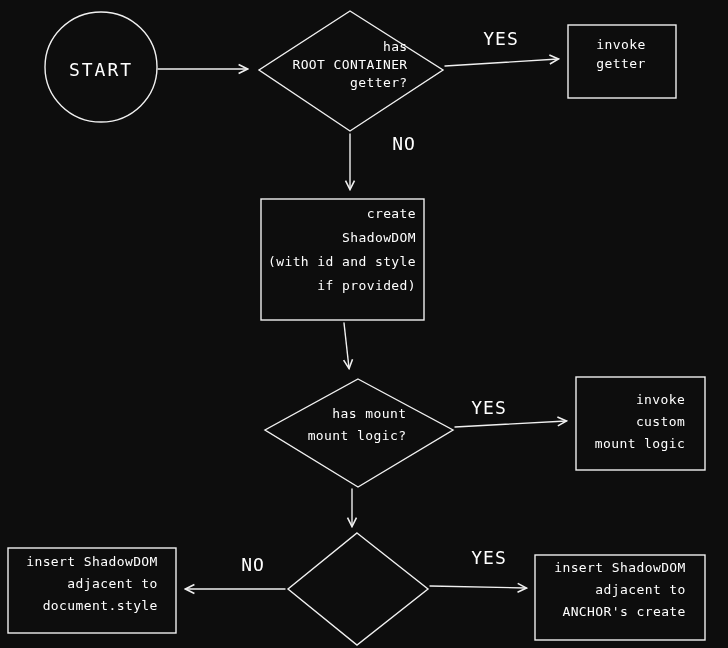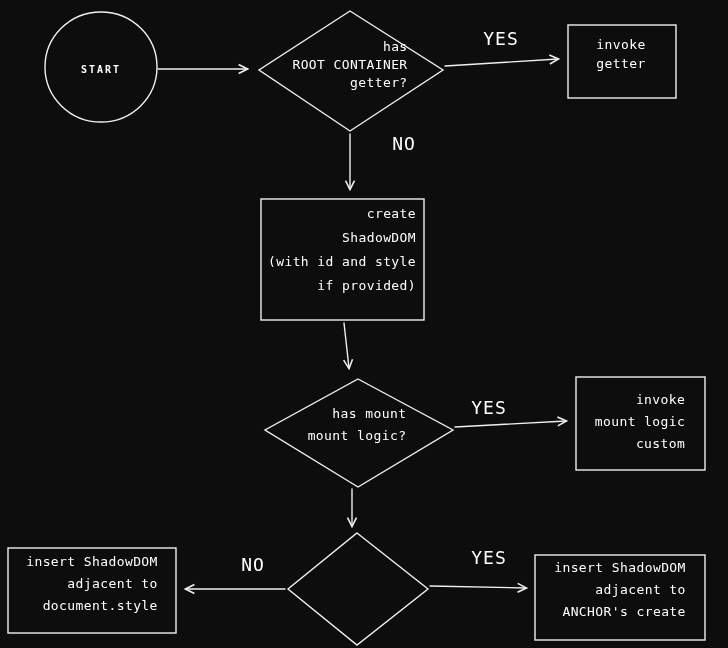--- a/index.html
+++ b/index.html
@@ -14,21 +14,21 @@
   .txt{
     position:absolute;transform:translate(-50%,-50%);
     text-align:right;color:var(--ink,#ffffff);
     font-size:13px;letter-spacing:0.4px;white-space:nowrap;
   }
   .txt .ln{display:block;}
   .lh18{line-height:18px;}
   .lh19{line-height:19px;}
   .lh22{line-height:22px;}
   .lh24{line-height:24px;}
-  .start-txt{font-size:10px;letter-spacing:2px;font-weight:bold;}
+  .start-txt{font-size:18px;letter-spacing:2px;}
   .elabel{
     position:absolute;transform:translate(-50%,-50%);
     color:var(--ink,#ffffff);font-size:18px;letter-spacing:1px;
   }
 </style>
 </head>
 <body>
 
 <div class="canvas" style="--bg: #0d0d0d; --stroke: #f0f0f0; --ink: #ffffff;">
 
@@ -81,22 +81,22 @@
     <span class="ln">if provided)</span>
   </div>
 
   <div class="txt lh22" style="left:357px;top:425px">
     <span class="ln">has mount</span>
     <span class="ln">mount logic?</span>
   </div>
 
   <div class="txt lh22" style="left:640px;top:422px">
     <span class="ln">invoke</span>
+    <span class="ln">custom</span>
     <span class="ln">mount logic</span>
-    <span class="ln">custom</span>
   </div>
 
 
   <div class="txt lh22" style="left:92px;top:584px">
     <span class="ln">insert ShadowDOM</span>
     <span class="ln">adjacent to</span>
     <span class="ln">document.style</span>
   </div>
 
   <div class="txt lh22" style="left:620px;top:590px">

